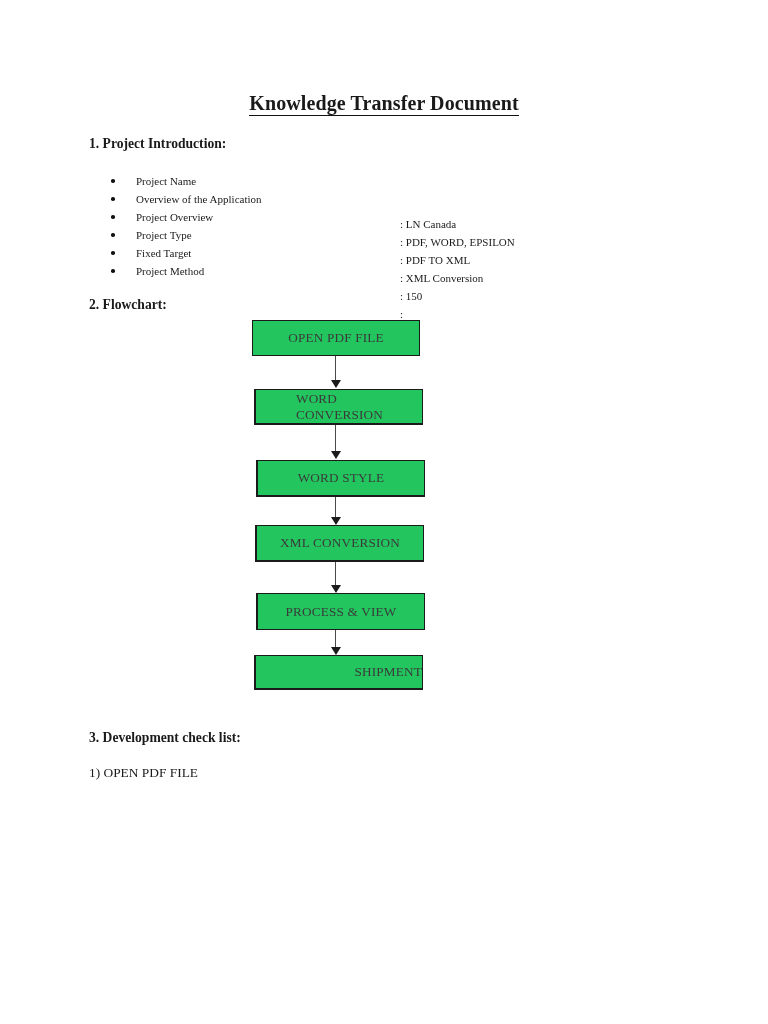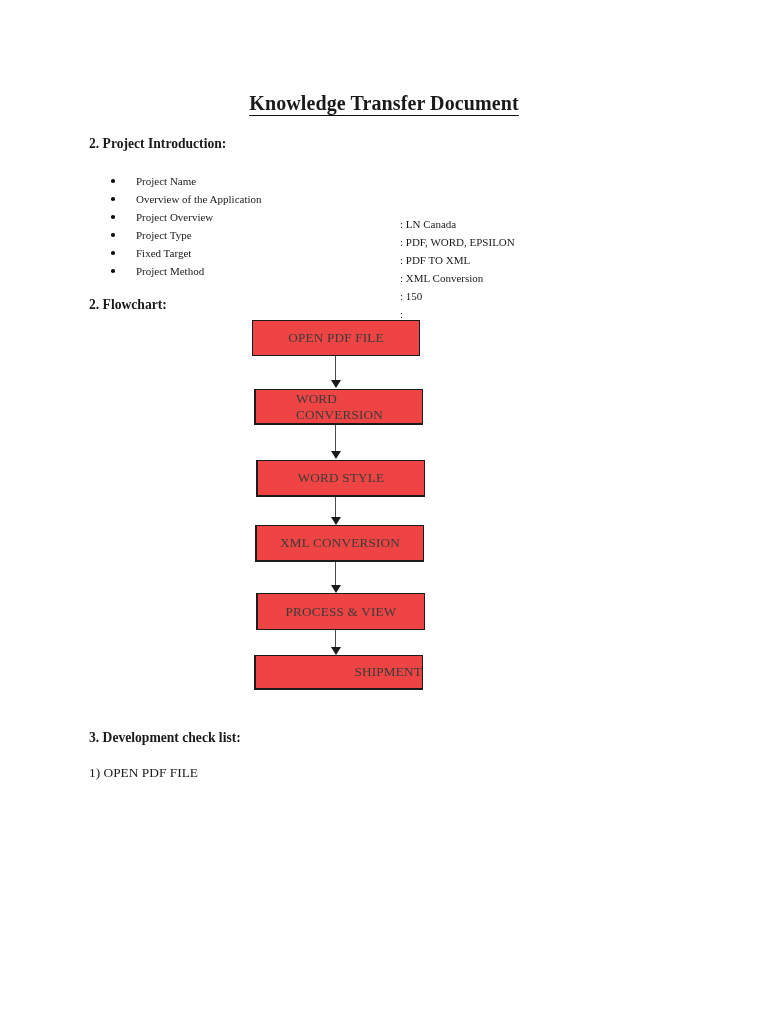--- a/index.html
+++ b/index.html
@@ -90,21 +90,21 @@
     position: absolute;
     left: 0;
     top: 0;
     width: 768px;
     height: 1024px;
     pointer-events: none;
   }
   .flow-node {
     position: absolute;
     box-sizing: border-box;
-    background: #ef4444;
+    background: #22c55e;
     border: 1px solid #1b1b1b;
     display: flex;
     align-items: center;
     justify-content: center;
     font-size: 13.2px;
     color: #3a3a3a;
     letter-spacing: 0.2px;
     pointer-events: auto;
   }
   .flow-node.shadowed {
@@ -156,21 +156,21 @@
 </style>
 </head>
 <body>
 
 <div class="page">
 
   <div class="doc-title">
     <span>Knowledge Transfer Document</span>
   </div>
 
-  <div class="section-heading" id="sec1">2. Project Introduction:</div>
+  <div class="section-heading" id="sec1">1. Project Introduction:</div>
 
   <div class="bullet-list">
 
     <div class="bullet-row">
       <span class="bullet-dot"></span>
       <span class="bullet-label">Project Name</span>
       <span class="bullet-value">: LN Canada</span>
     </div>
 
     <div class="bullet-row">

